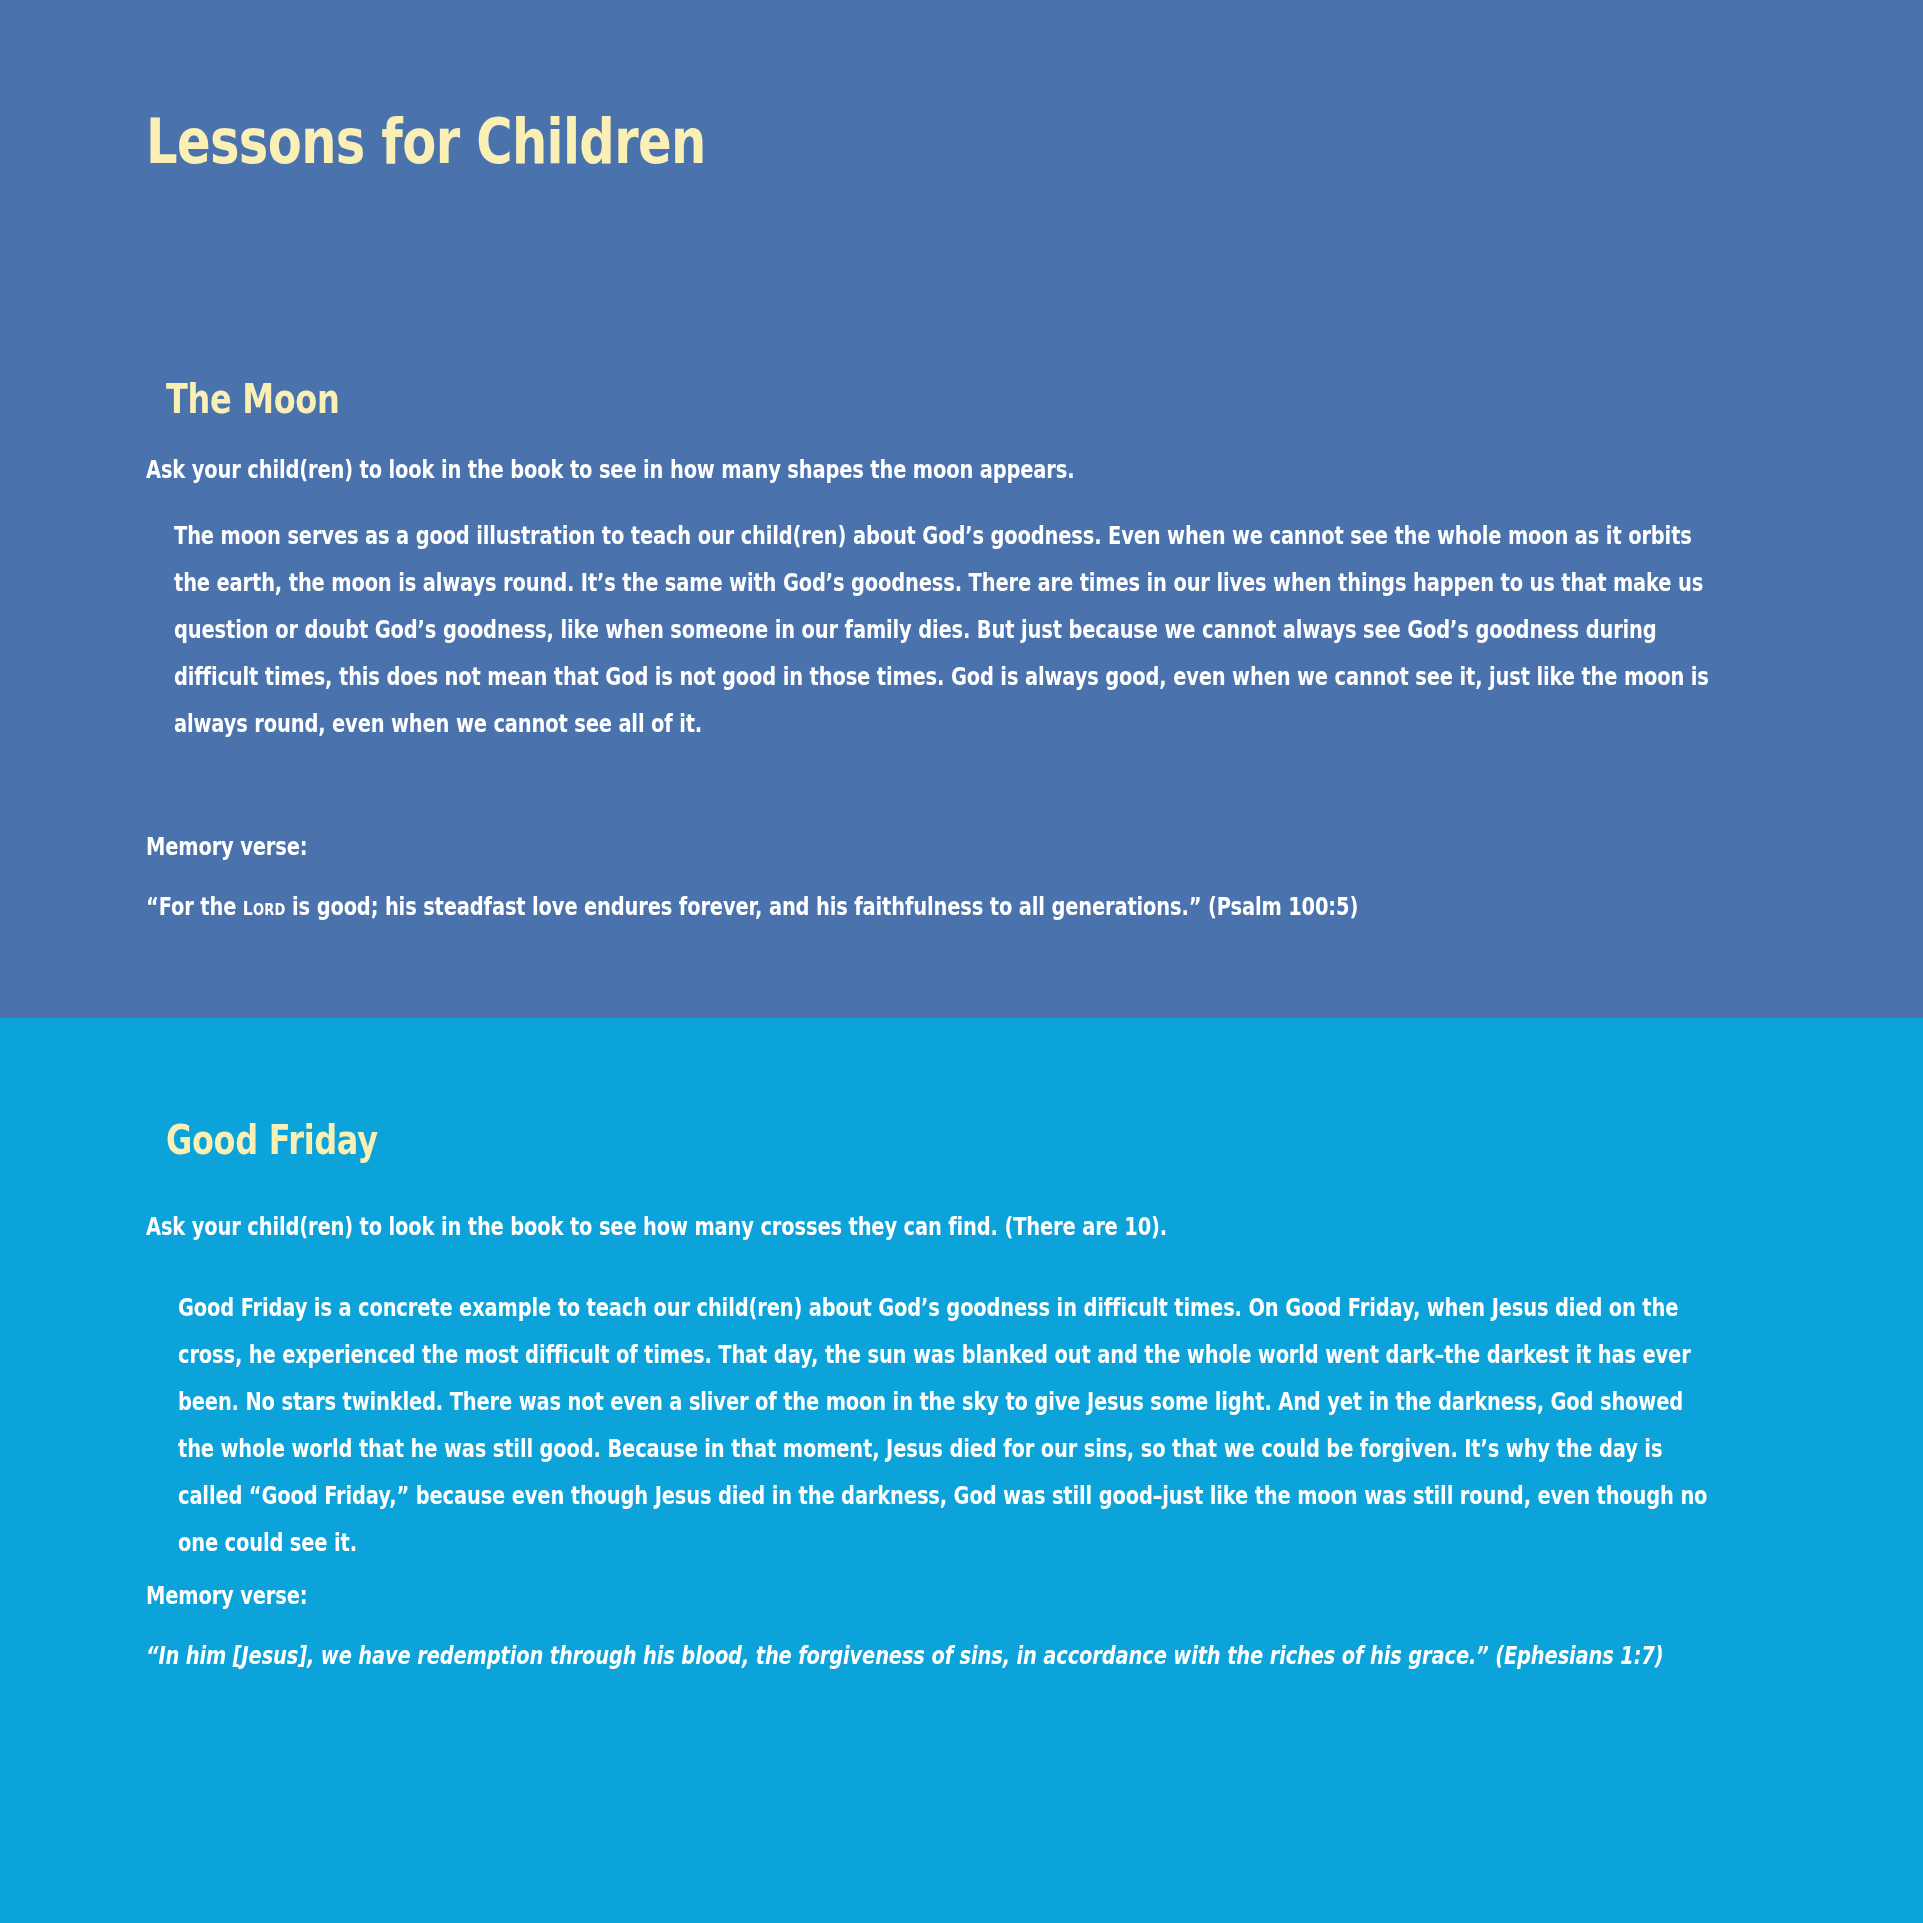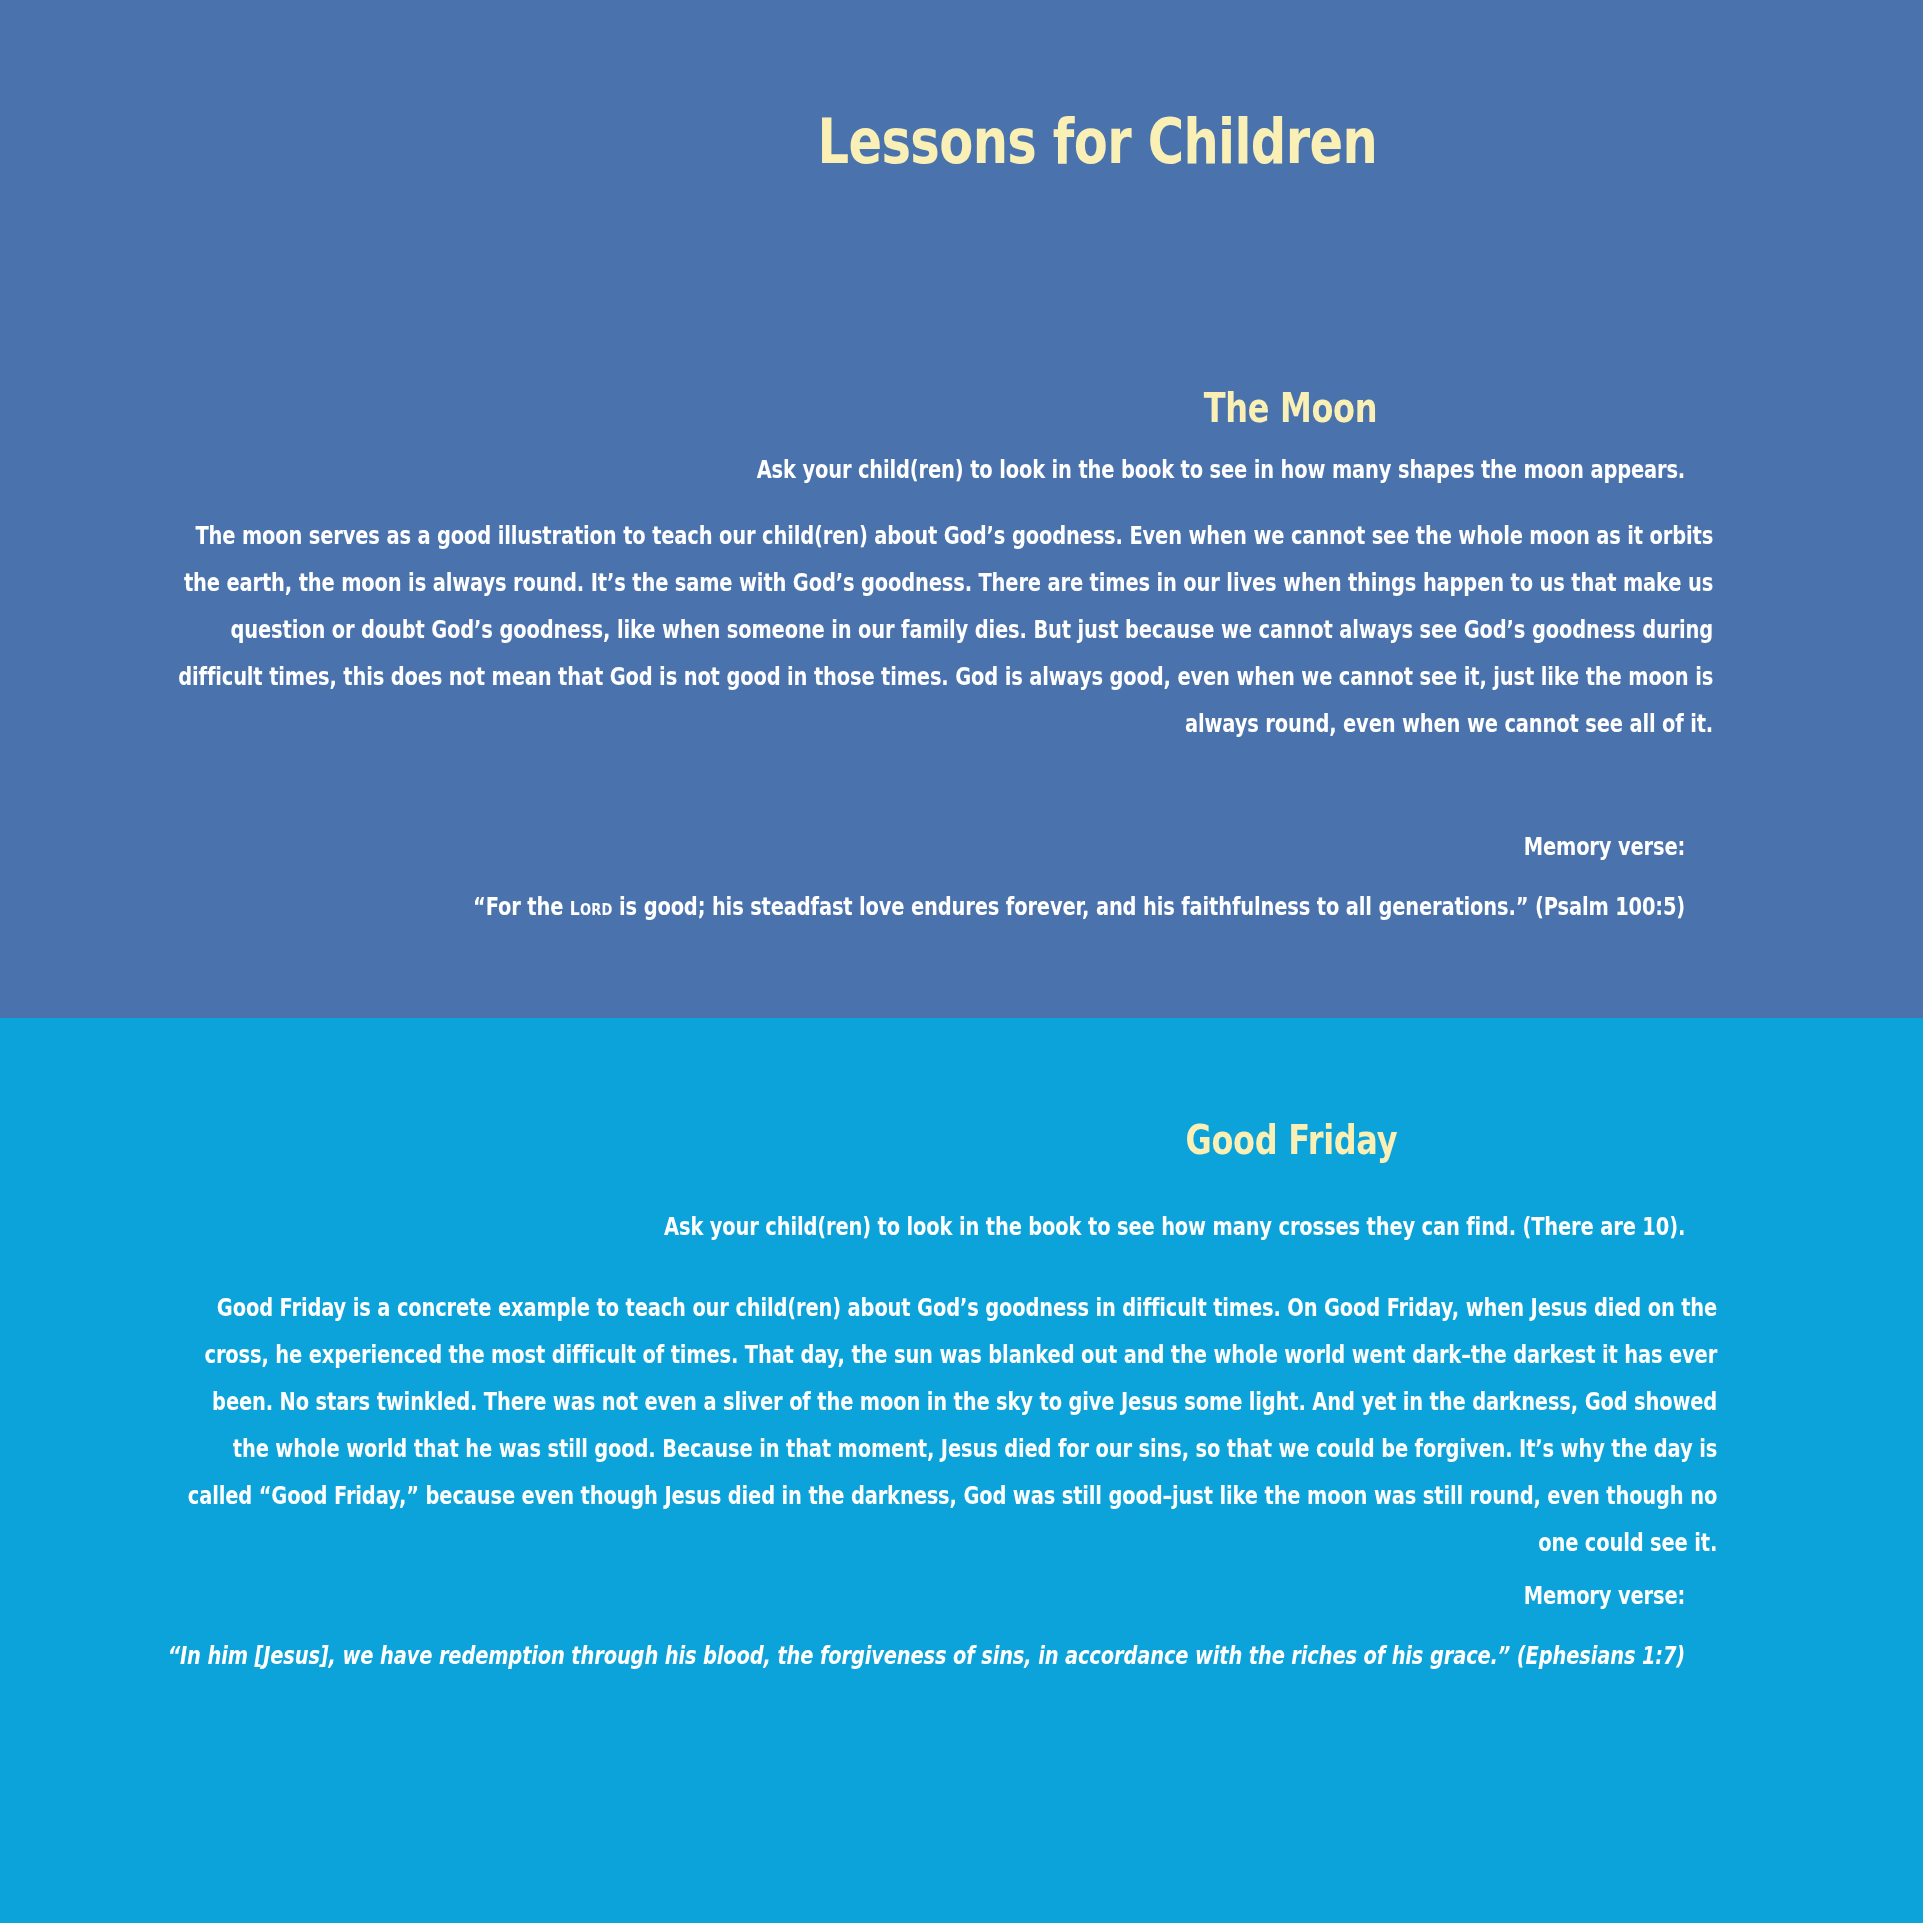--- a/index.html
+++ b/index.html
@@ -10,21 +10,20 @@
     width: 1923px;
     height: 1923px;
     overflow: hidden;
     font-family: "Liberation Sans", sans-serif;
     background: #4a73ae;
   }
   .page {
     position: relative;
     width: 1923px;
     height: 1923px;
-    text-align: right;
   }
 
   
   .panel {
     position: absolute;
     left: 0;
     width: 1923px;
     box-sizing: border-box;
   }
   .panel-top {
@@ -85,21 +84,21 @@
   .body-text.nowrap {
     white-space: nowrap;
   }
   .smallcaps {
     font-size: 0.80em;
     letter-spacing: 0.2px;
   }
 
   
   #doc-title-wrap  { top: 111px; }
-  #moon-heading    { top: 388px; }
+  #moon-heading    { top: 379px; margin-left: 20px; }
   #moon-intro      { top: 446px; }
   #moon-body       { top: 512px; margin-left: 28px; }
   #moon-mv-label   { top: 823px; }
   #moon-mv-text    { top: 883px; }
 
   
   #gf-heading      { top: 1120px; margin-left: 20px; }
   #gf-intro        { top: 1203px; }
   #gf-body         { top: 1284px; margin-left: 32px; }
   #gf-mv-label     { top: 1572px; }

